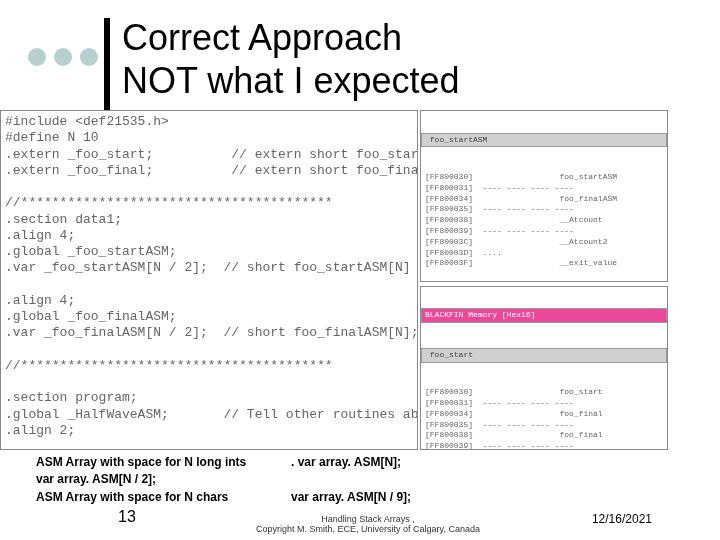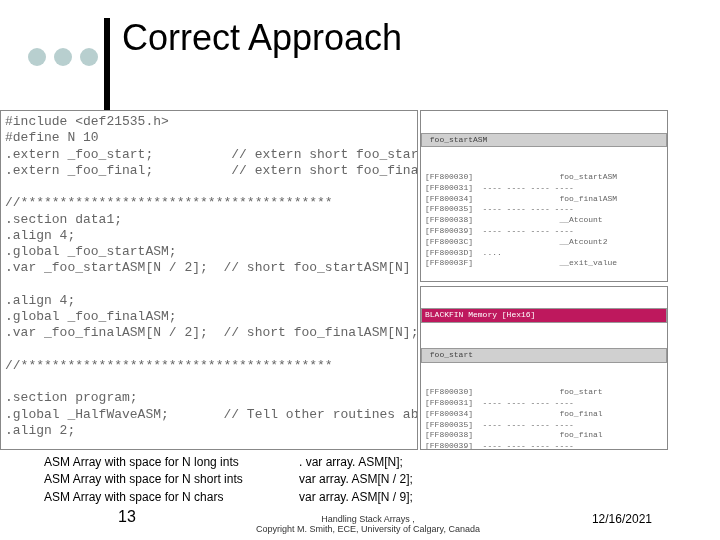--- a/index.html
+++ b/index.html
@@ -98,23 +98,23 @@
     background: #d0d0d0;
     border: 1px solid #999;
     padding: 1px 3px;
     font-size: 8px;
     color: #444;
     margin: -3px -4px 3px -4px;
   }
   .footer-lines {
     position: absolute;
     top: 454px;
-    left: 44px;
+    left: 36px;
     font-size: 12px;
-    font-weight: normal;
+    font-weight: bold;
     color: #000;
     line-height: 1.45;
   }
   .footer-lines .row { display: flex; }
   .footer-lines .lbl { width: 255px; }
   .copyright {
     position: absolute;
     bottom: 6px;
     left: 8px;
     width: 720px;
@@ -144,20 +144,21 @@
 
   <div class="title-area">
     <div class="dots">
       <div class="dot"></div>
       <div class="dot"></div>
       <div class="dot"></div>
     </div>
     <div class="vbar"></div>
     <div class="title-text">
       <span>Correct Approach</span><br>
+      <span>NOT what I expected</span>
     </div>
   </div>
 
   <div class="code-area">
     <div class="left-pane">#include &lt;def21535.h&gt;
 #define N 10
 .extern _foo_start;          // extern short foo_start[N];
 .extern _foo_final;          // extern short foo_final[N];
 
 //****************************************
@@ -191,41 +192,40 @@
 [FF800031]  ---- ---- ---- ----
 [FF800034]                  foo_finalASM
 [FF800035]  ---- ---- ---- ----
 [FF800038]                  __Atcount
 [FF800039]  ---- ---- ---- ----
 [FF80003C]                  __Atcount2
 [FF80003D]  ....
 [FF80003F]                  __exit_value</div>
       </div>
       <div class="right-pane bottom">
-        <div class="pane-header" style="background:#be185d;color:#fff">BLACKFIN Memory [Hex16]</div>
+        <div class="pane-header" style="background:#ec4899;color:#fff">BLACKFIN Memory [Hex16]</div>
         <div class="pane-header" style="margin-top:0"> foo_start</div>
         <div>[FF800030]                  foo_start
 [FF800031]  ---- ---- ---- ----
 [FF800034]                  foo_final
 [FF800035]  ---- ---- ---- ----
 [FF800038]                  foo_final
 [FF800039]  ---- ---- ---- ----
 [FF80003C]  ....
 [FF80003F]                  deviceIOtable</div>
       </div>
     </div>
   </div>
 
   <div class="footer-lines">
     <div class="row">
       <span class="lbl">ASM Array with space for N long ints</span>
       <span>. var array. ASM[N];</span>
     </div>
     <div class="row">
-      <span class="lbl">ASM Array with space for N short ints</span>
       <span>var array. ASM[N / 2];</span>
     </div>
     <div class="row">
       <span class="lbl">ASM Array with space for N chars</span>
       <span>var array. ASM[N / 9];</span>
     </div>
   </div>
 
   <div class="page-num">13</div>
 

